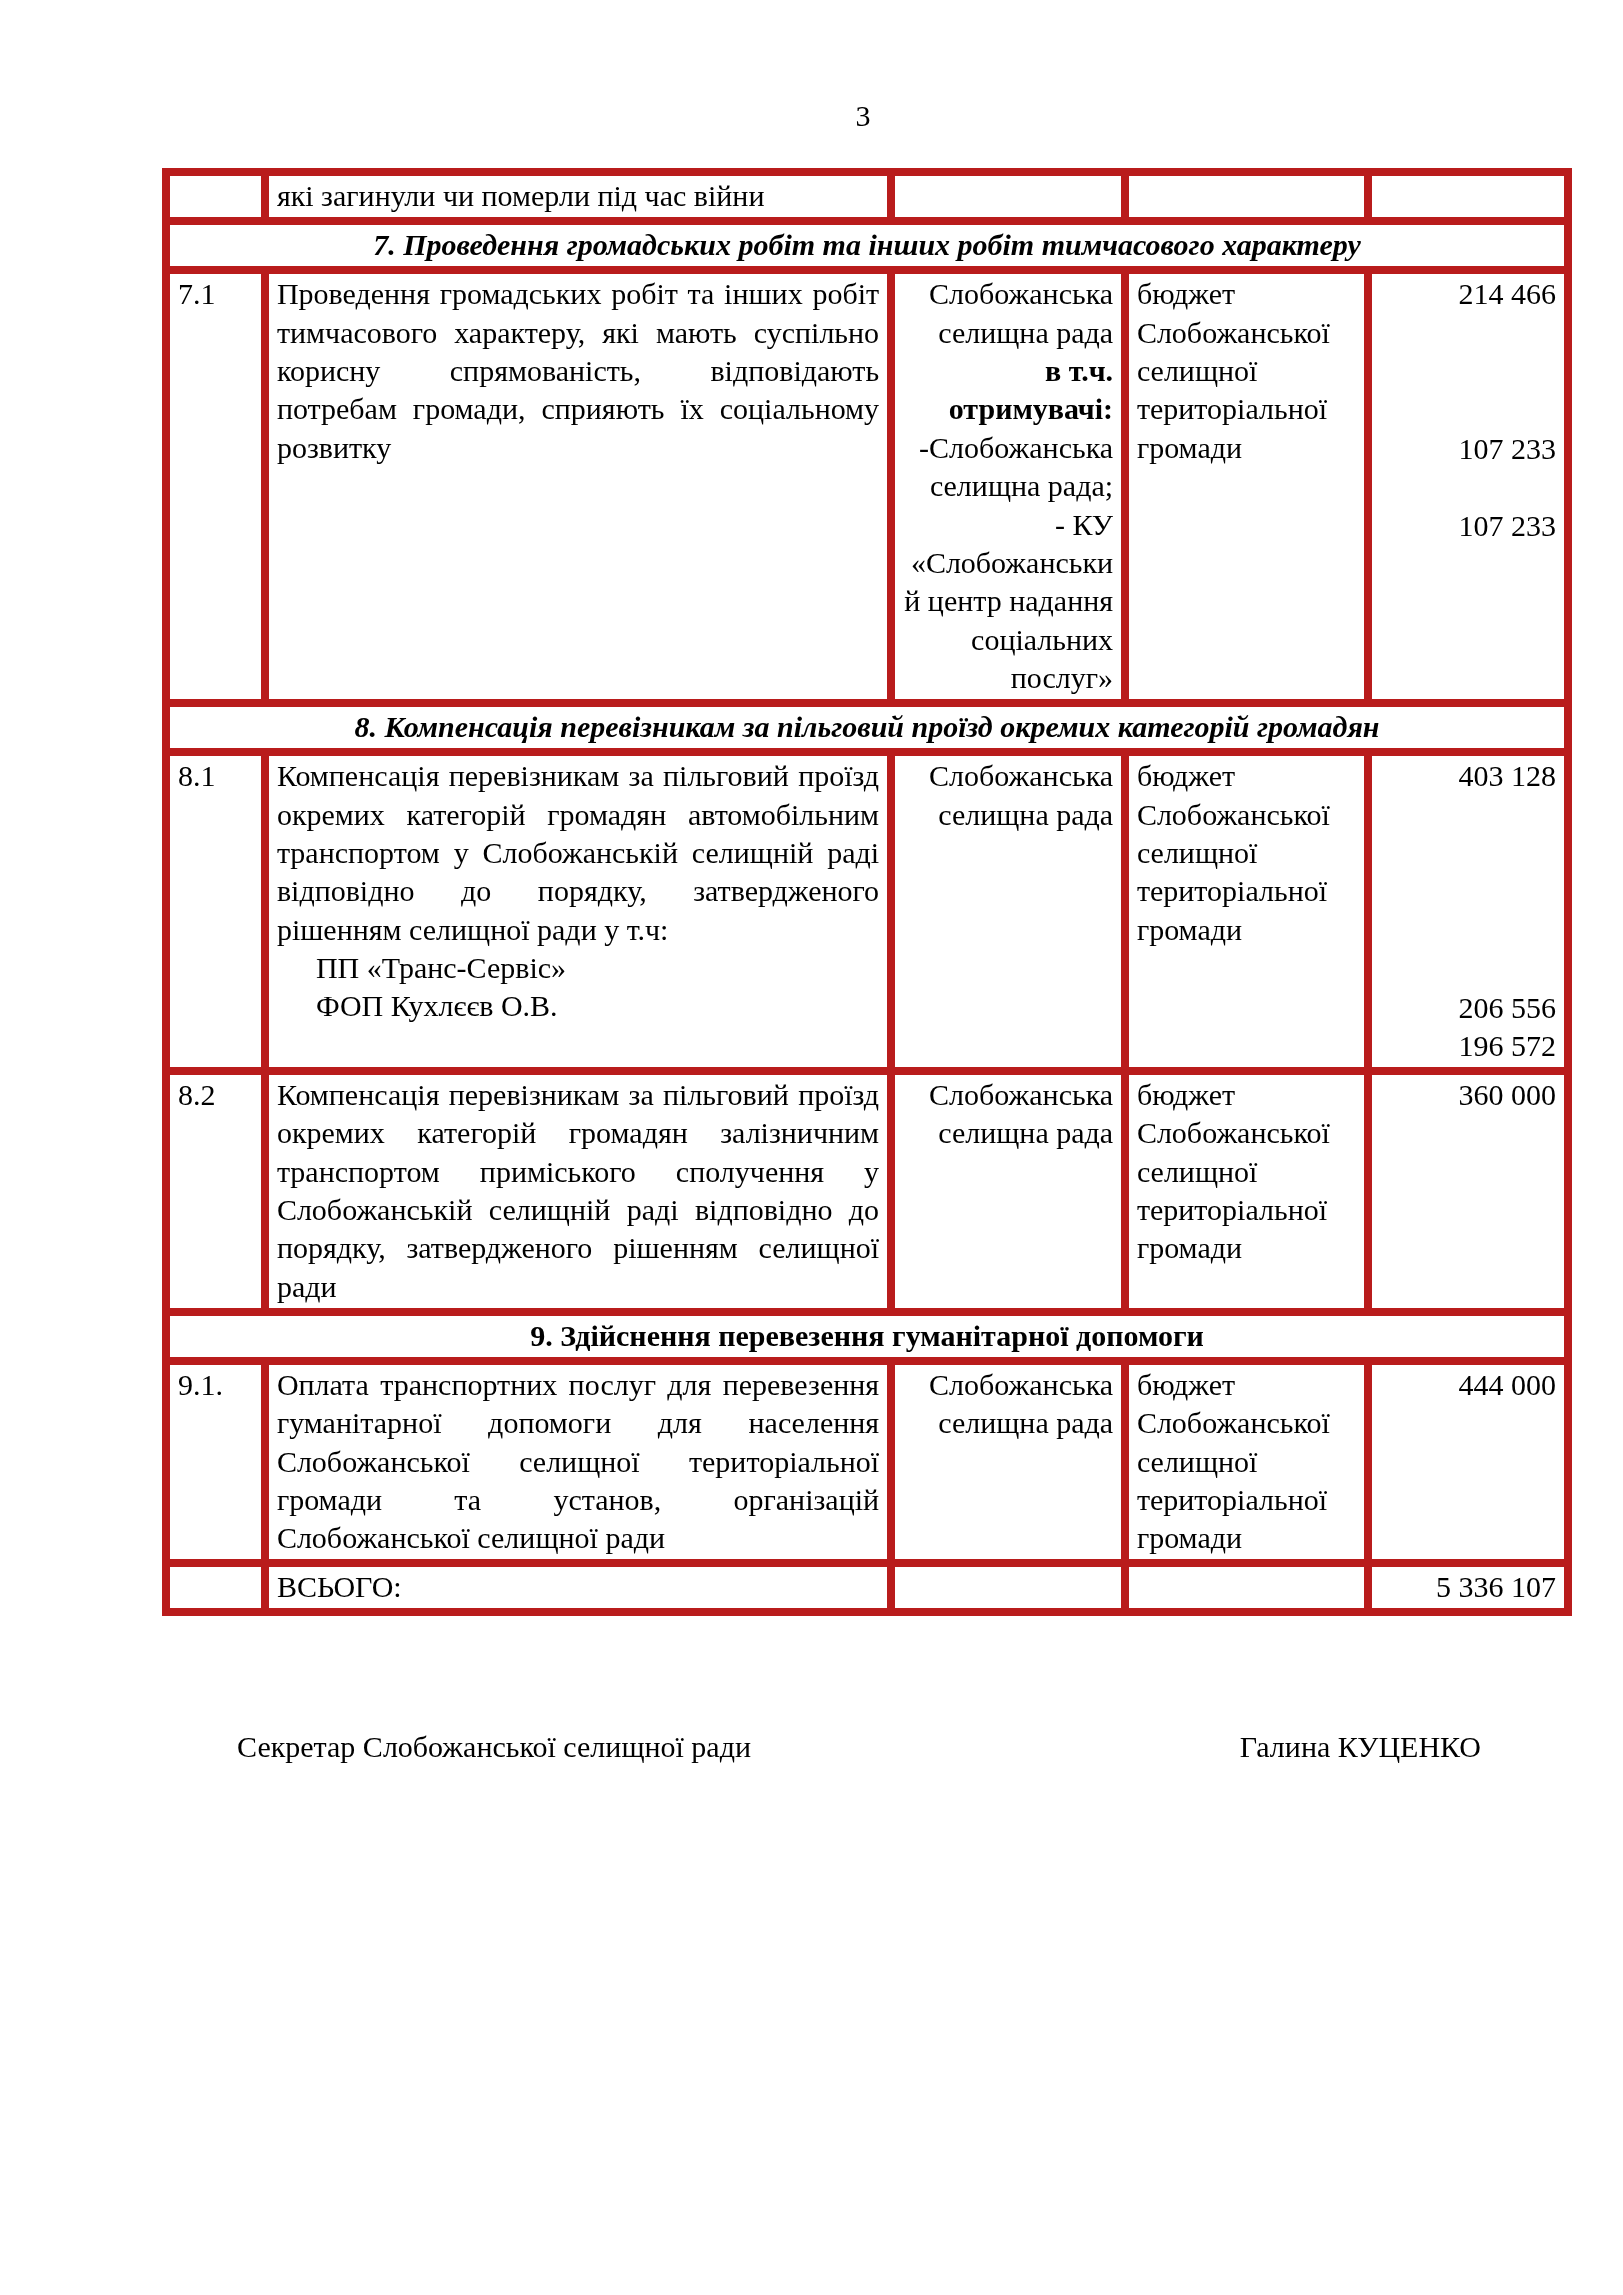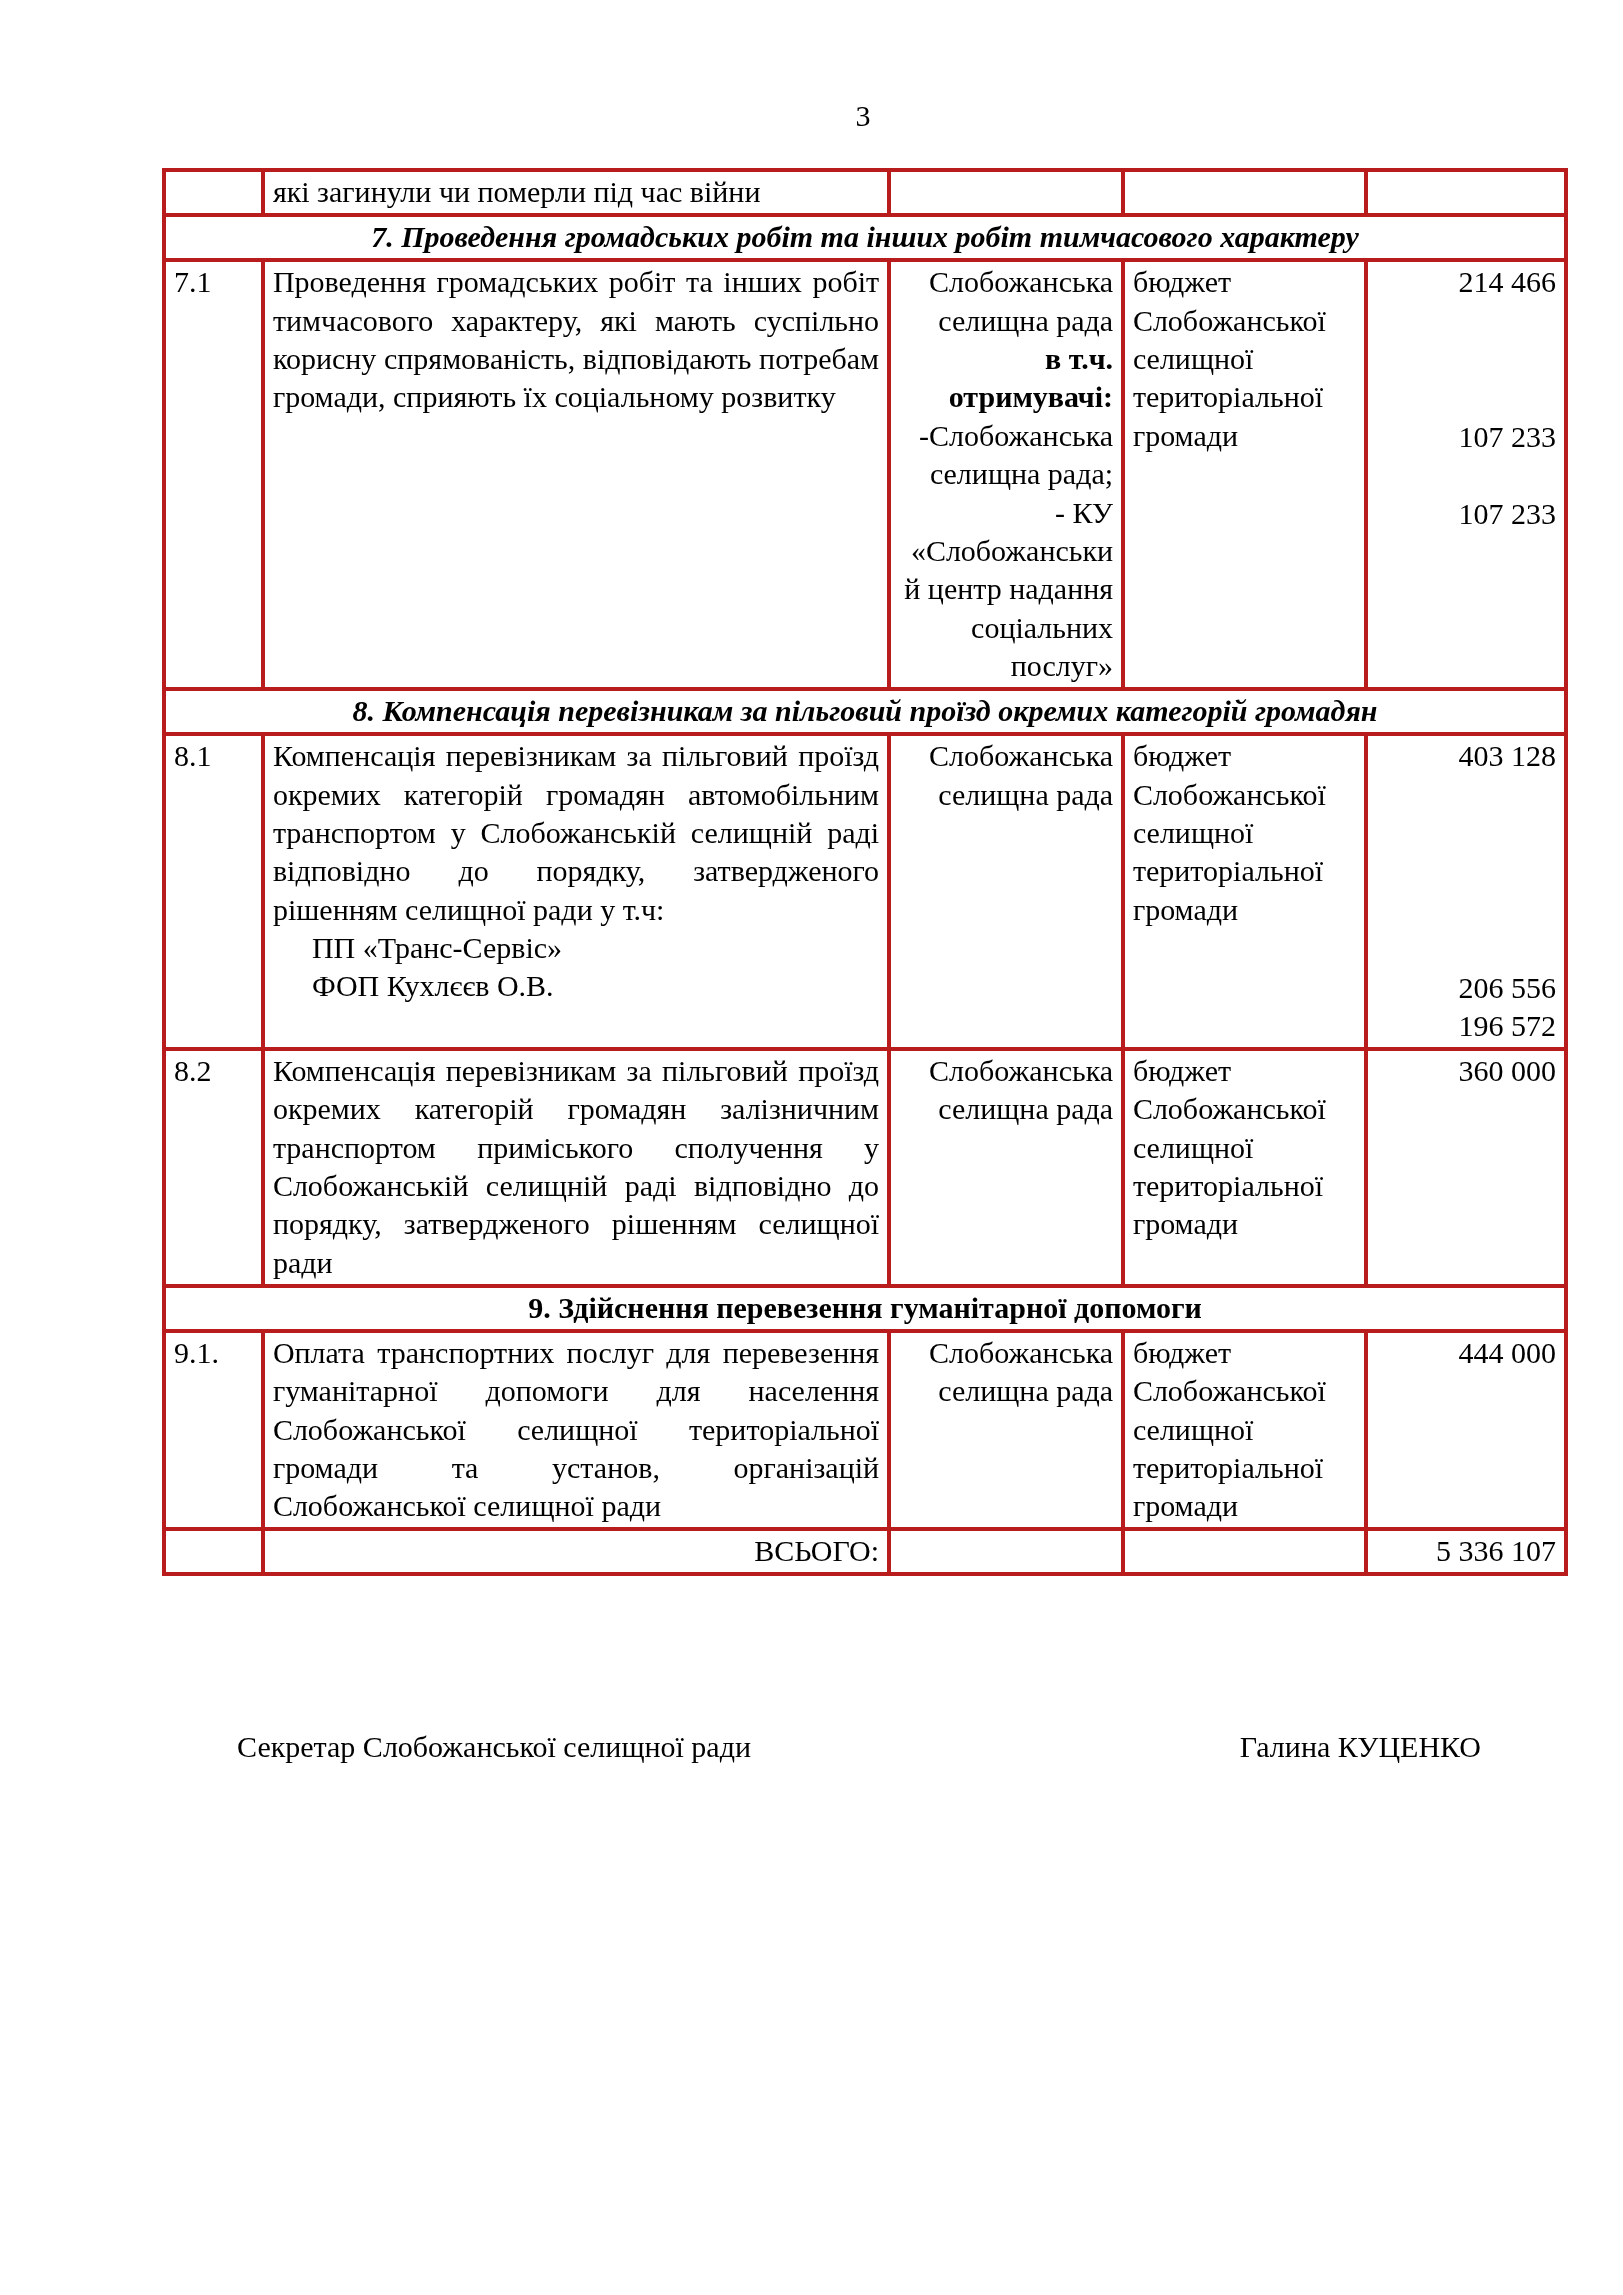--- a/index.html
+++ b/index.html
@@ -22,21 +22,21 @@
   }
   table.budget {
     position: absolute;
     top: 168px;
     left: 162px;
     width: 1402px;
     border-collapse: collapse;
     table-layout: fixed;
   }
   table.budget td {
-    border: 4px solid #b91c1c;
+    border: 8px solid #b91c1c;
     vertical-align: top;
     padding: 1.3px 7.9px;
     overflow: hidden;
   }
   td.num-cell { padding-left: 9.2px; margin-top: 40px; }
   td.desc-cell { text-align: justify; }
   td.desc-cell .extra-line { text-align: left; margin-left: 39px; }
   td.exec-cell { text-align: right; overflow-wrap: break-word; }
   td.src-cell { text-align: left; }
   td.amt-cell { text-align: right; padding-right: 11.8px; }
@@ -150,21 +150,21 @@
     <td class="desc-cell">Оплата транспортних послуг для перевезення гуманітарної допомоги для населення Слобожанської селищної територіальної громади та установ, організацій Слобожанської селищної ради</td>
     <td class="exec-cell">Слобожанська селищна рада</td>
     <td class="src-cell">бюджет Слобожанської селищної територіальної громади</td>
     <td class="amt-cell">
       <div class="amt">444 000</div>
     </td>
   </tr>
 
   <tr>
     <td class="num-cell"></td>
-    <td style="text-align:right;border-radius:21px;">ВСЬОГО:</td>
+    <td style="text-align:left;border-radius:21px;">ВСЬОГО:</td>
     <td class="exec-cell"></td>
     <td class="src-cell"></td>
     <td class="amt-cell">5 336 107</td>
   </tr>
 </tbody>
   </table>
 
 <div class="footer">
   <span>Секретар Слобожанської селищної ради</span>
   <span>Галина КУЦЕНКО</span>

